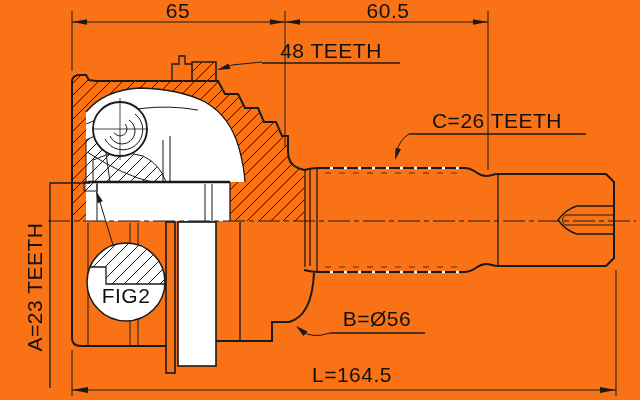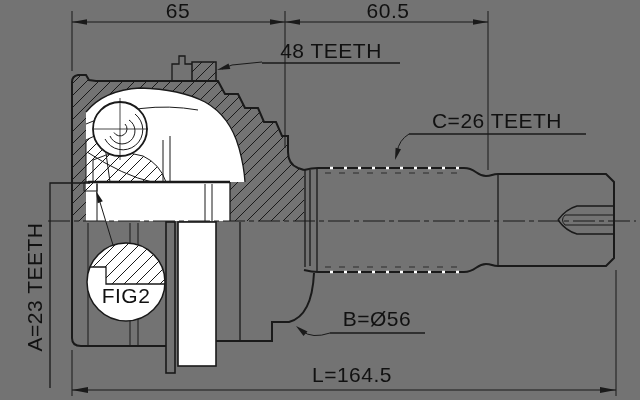--- a/index.html
+++ b/index.html
@@ -1,16 +1,16 @@
 <!DOCTYPE html>
 <html><head>
 <meta charset="utf-8">
 <style>
   html,body{margin:0;padding:0;background:#ffffff;}
-  .stage{position:relative;width:640px;height:400px;background:#737373;overflow:hidden;}
+  .stage{position:relative;width:640px;height:400px;background:#f97316;overflow:hidden;}
   svg{display:block;}
   .ln{stroke:#1a1a1a;fill:none;}
   .w2{stroke-width:2;}
   .w16{stroke-width:1.6;}
   .w13{stroke-width:1.3;}
   .w1{stroke-width:1;}
   .w08{stroke-width:0.8;}
   .fillh{fill:url(#hatch);}
   .arr{fill:#1a1a1a;stroke:none;}
   text{font-family:"Liberation Sans","DejaVu Sans",sans-serif;fill:#111;letter-spacing:0.5px;}

